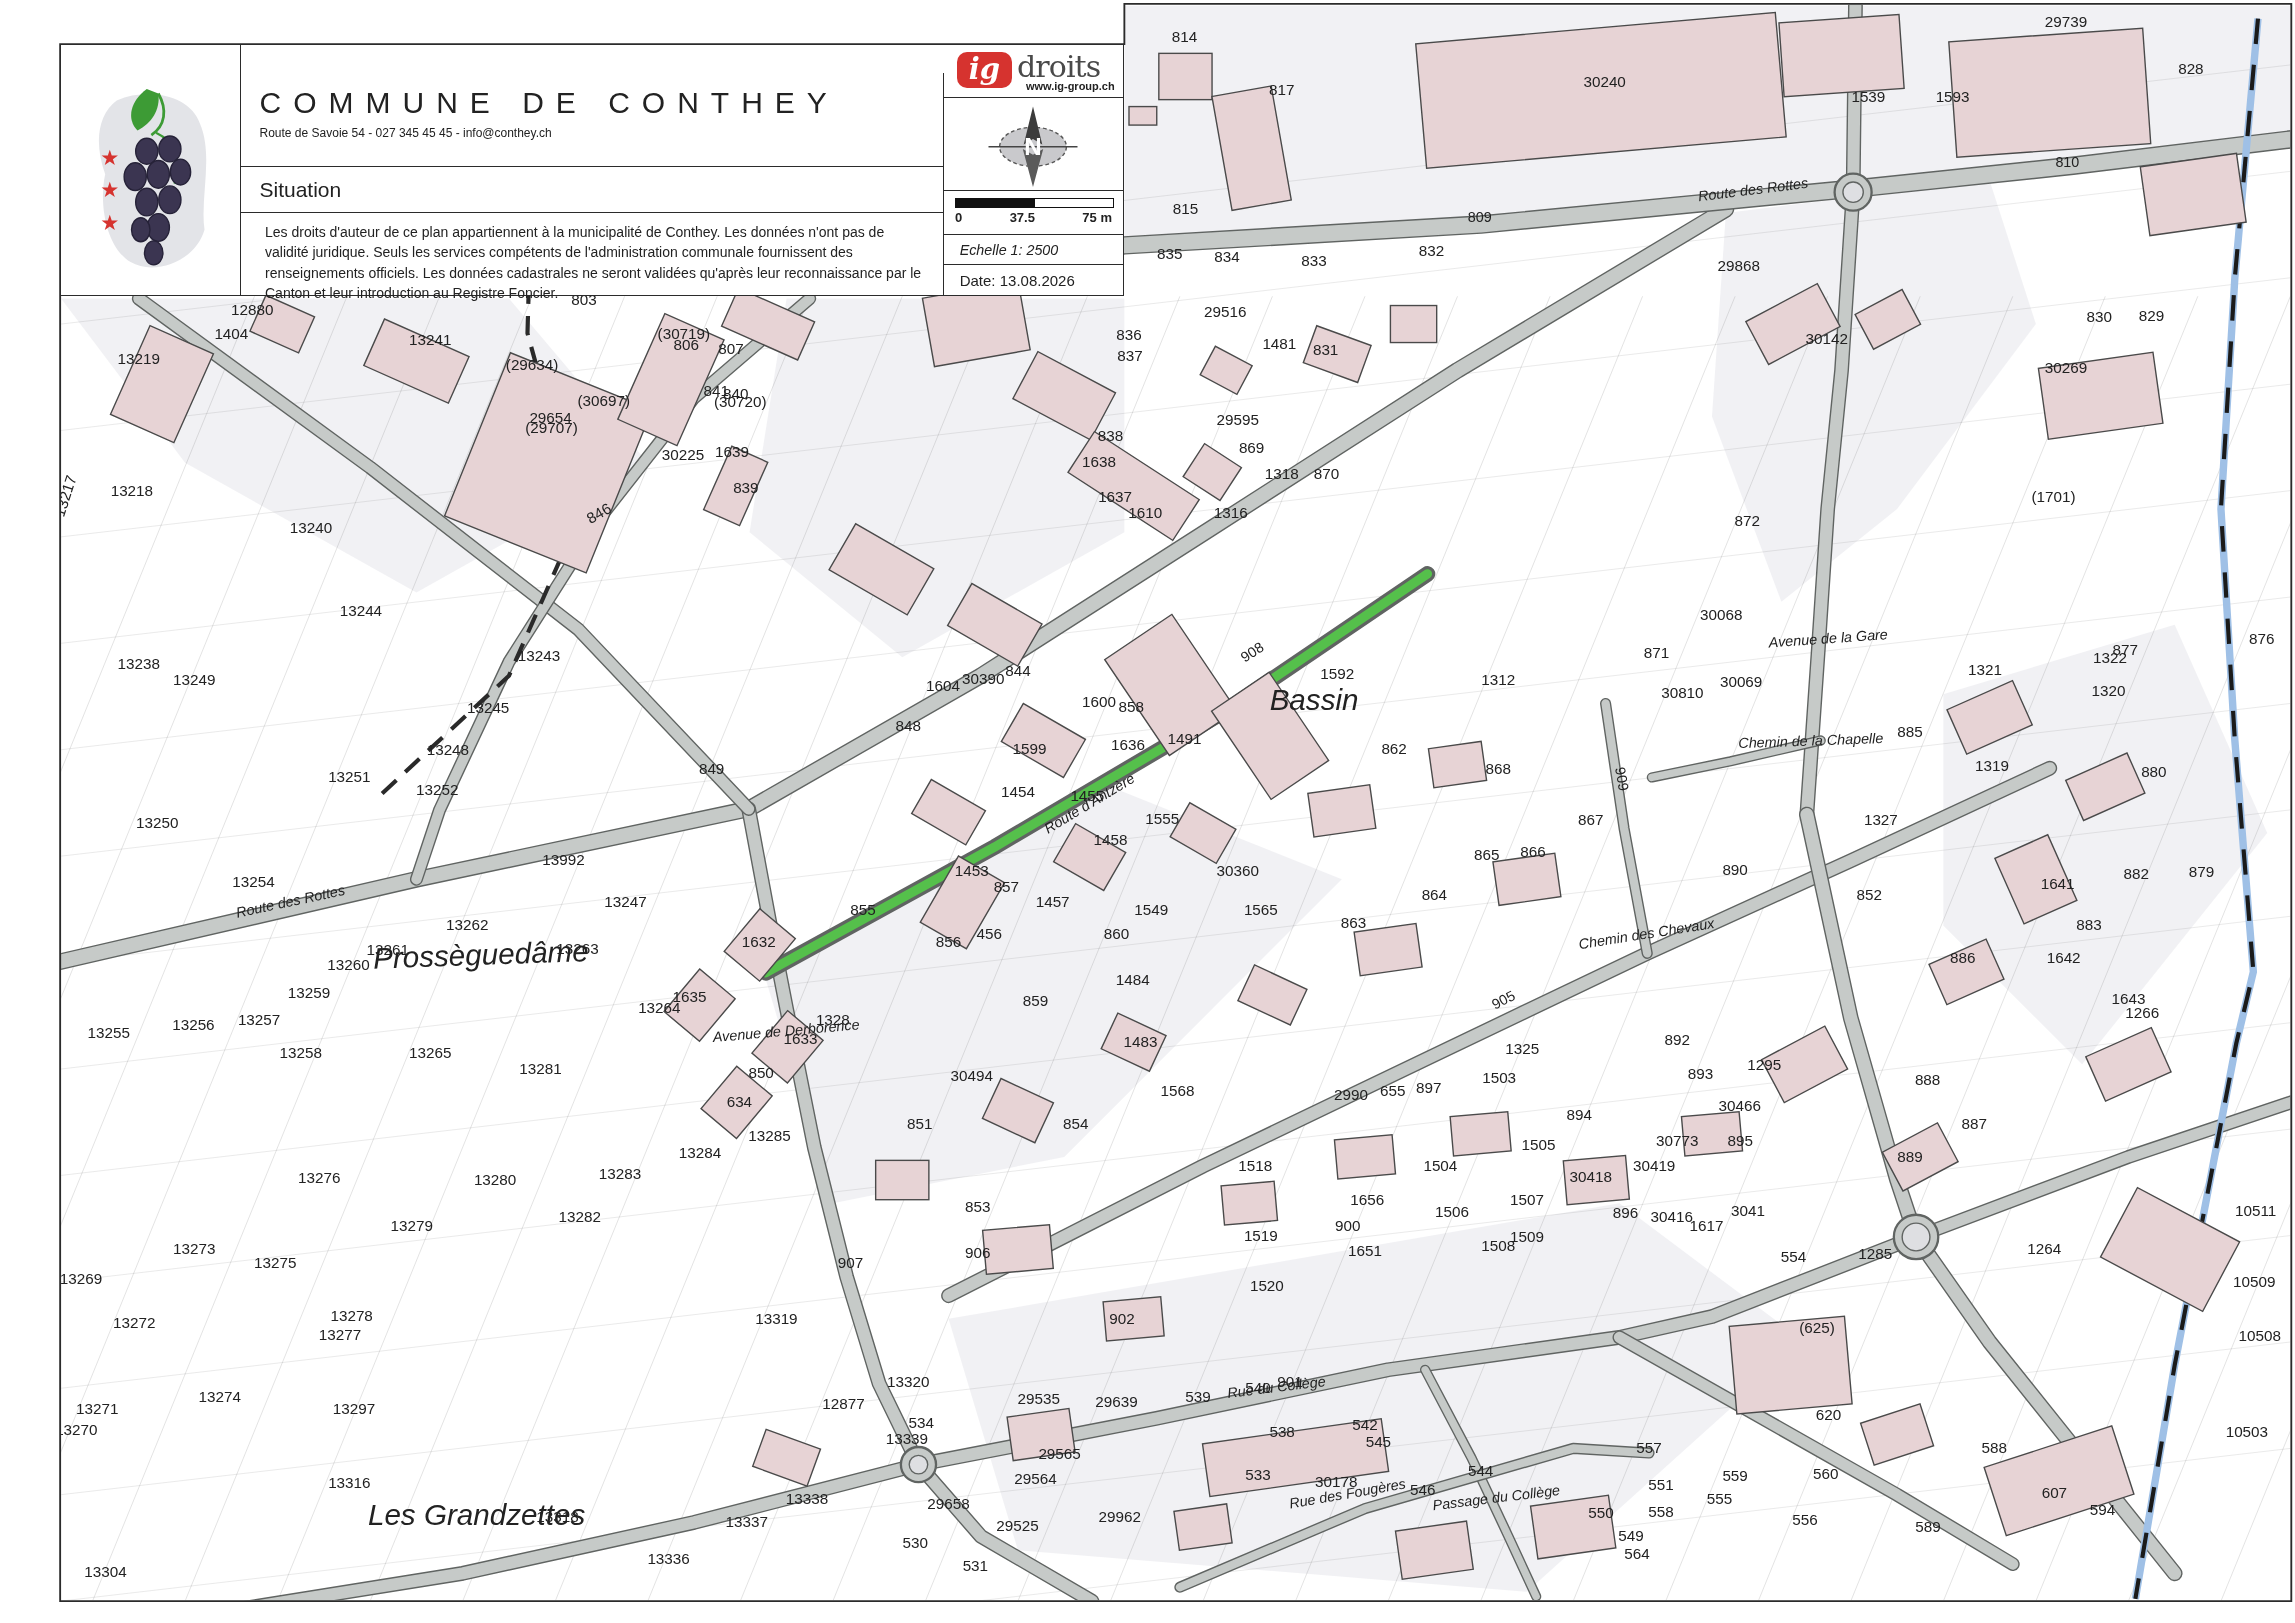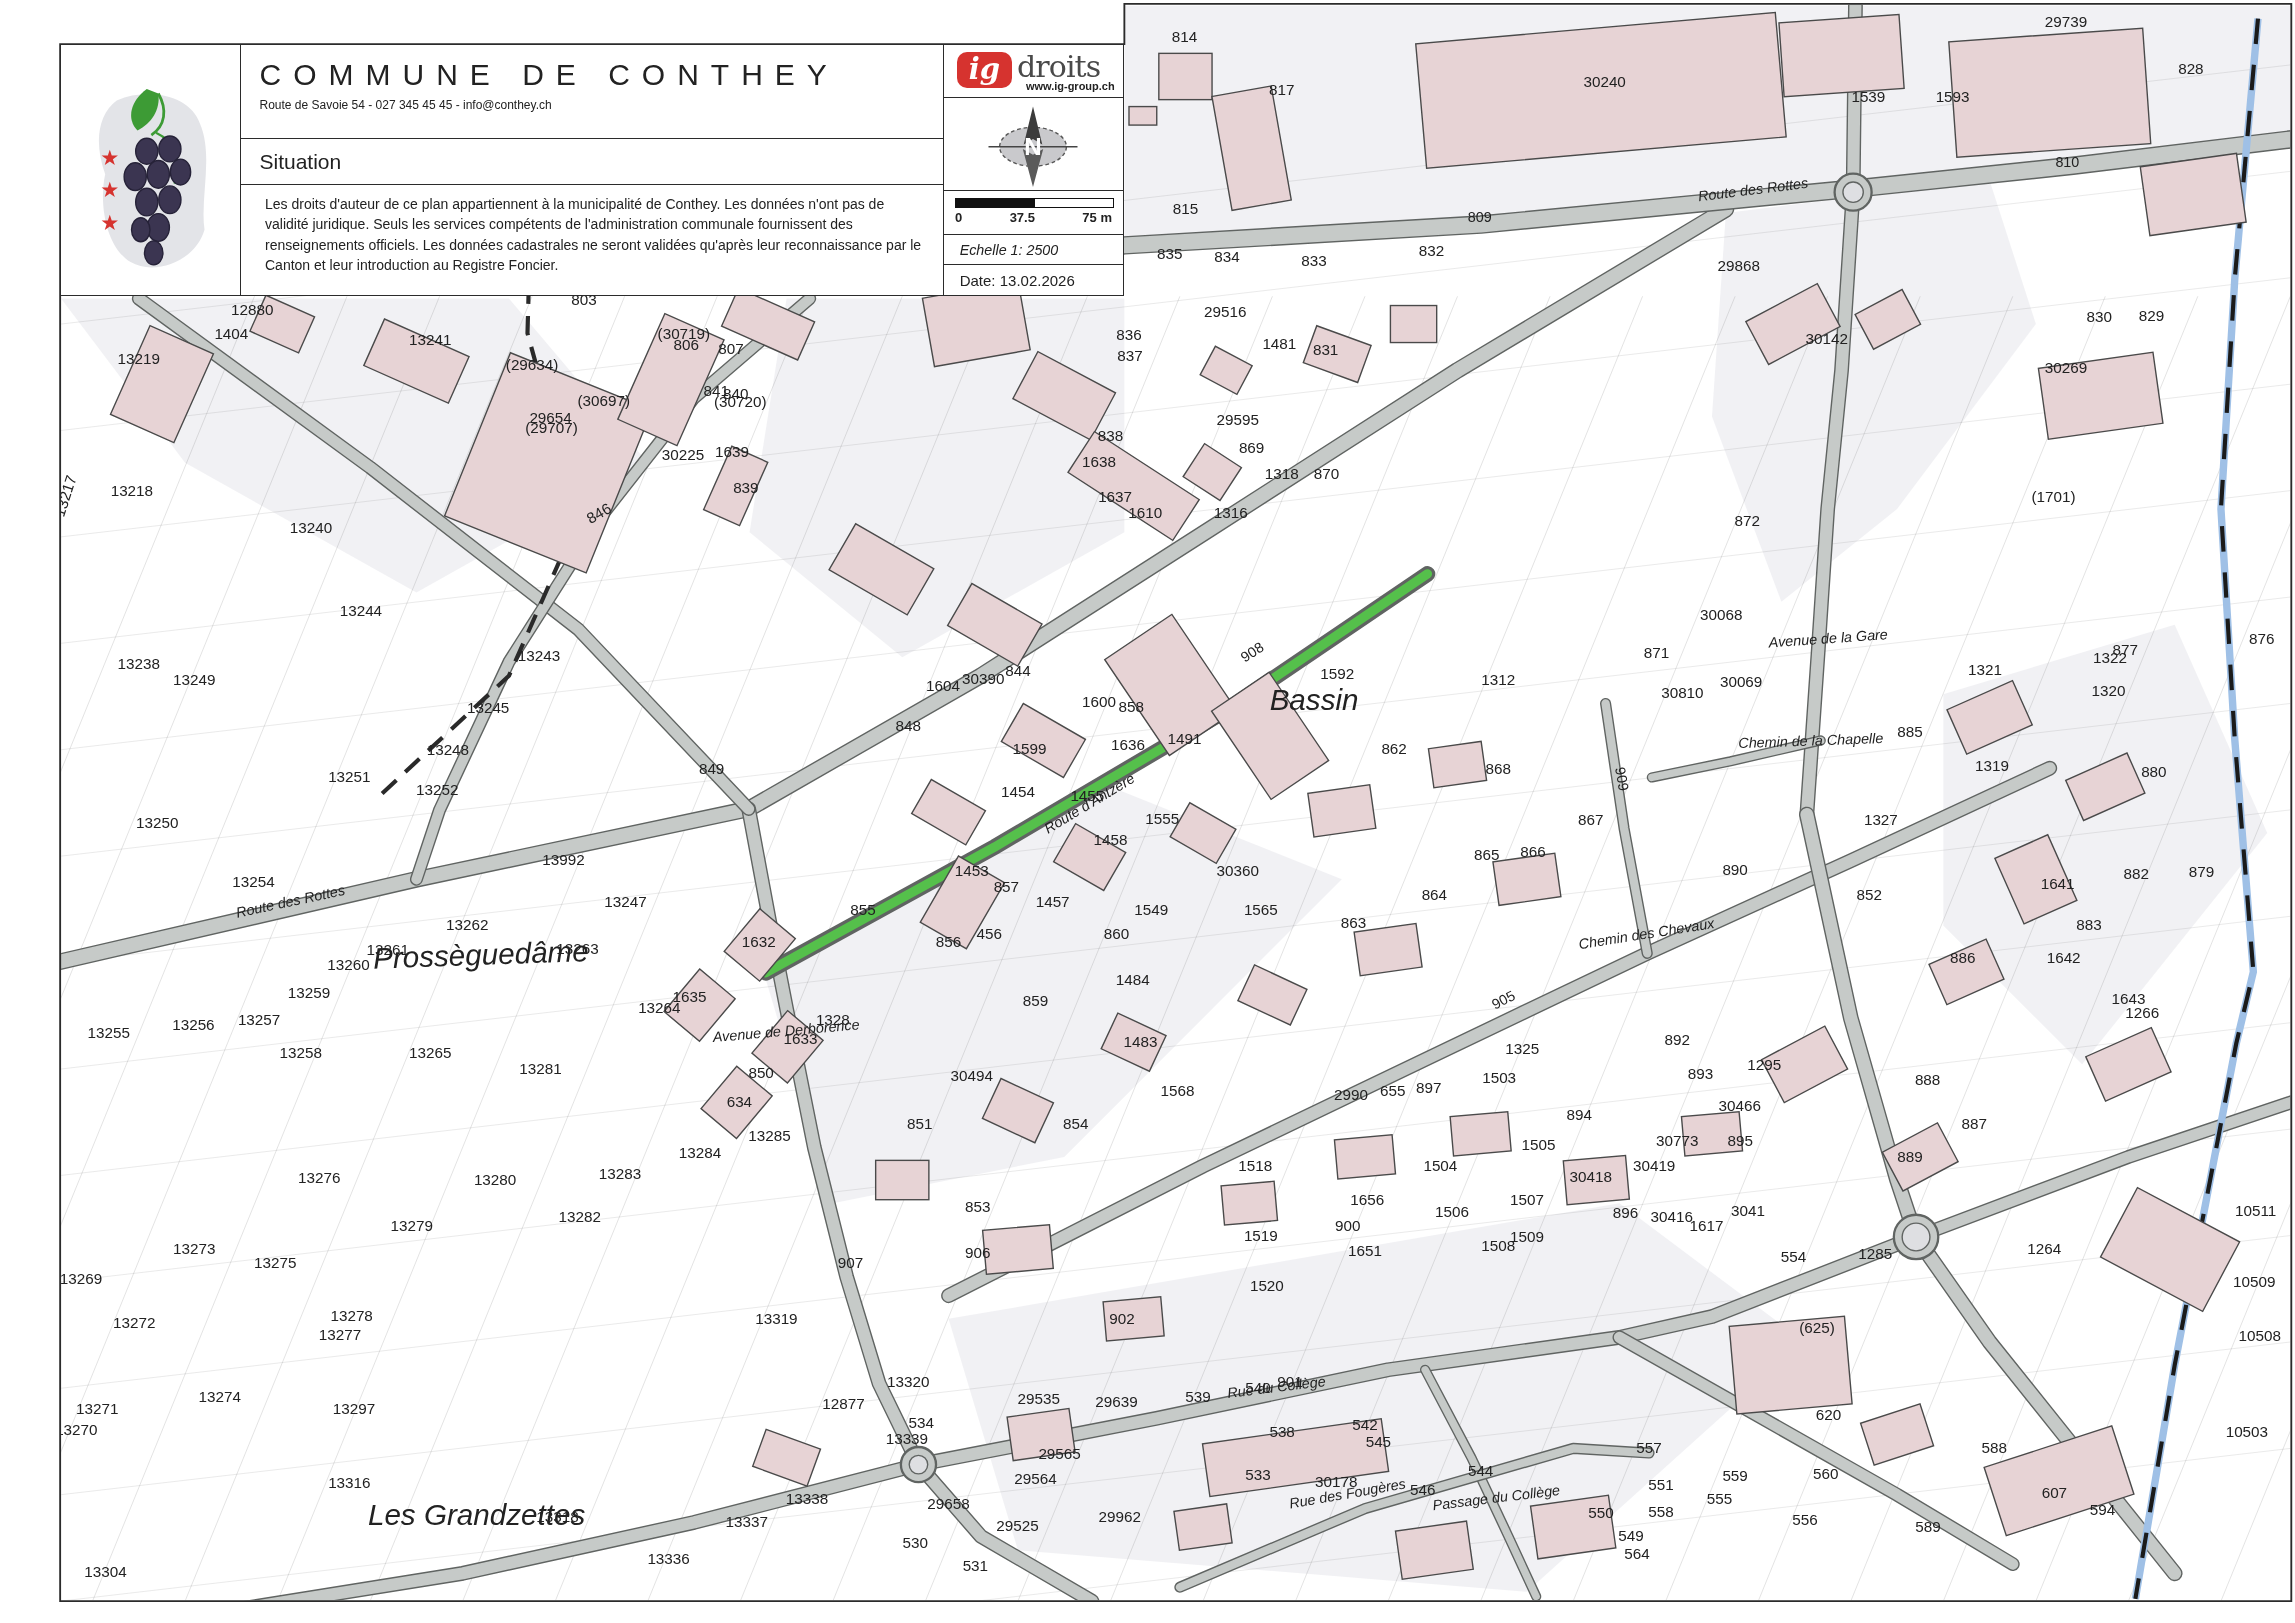--- a/index.html
+++ b/index.html
@@ -3,21 +3,21 @@
 <meta charset="utf-8">
 <style>
   html,body{margin:0;padding:0;background:#ffffff;}
   .page{position:relative;width:2295px;height:1623px;background:#ffffff;
         font-family:"Liberation Sans",sans-serif;color:#222;overflow:hidden;}
   #map-svg{position:absolute;left:0;top:0;}
   
   .cartouche{position:absolute;left:60px;top:44px;width:1064px;height:252px;
              background:#ffffff;border:1.4px solid #2b2b2b;display:flex;z-index:5;box-sizing:border-box;}
   .logo-cell{width:180px;border-right:1.4px solid #2b2b2b;position:relative;box-sizing:border-box;}
-  .mid-cell{width:703px;border-right:1.4px solid #2b2b2b;position:relative;box-sizing:border-box;padding:13px 18.5px;}
+  .mid-cell{width:703px;border-right:1.4px solid #2b2b2b;position:relative;box-sizing:border-box;padding:13px 18.5px;margin-top:28px;}
   .right-cell{flex:1;display:flex;flex-direction:column;box-sizing:border-box;}
   .title{font-size:30px;letter-spacing:.40em;font-weight:500;white-space:nowrap;}
   .subtitle{font-size:19.4px;letter-spacing:.28em;margin-top:4.6px;white-space:nowrap;}
   .address{font-size:12px;margin-top:5.6px;}
   .rule{position:absolute;left:0;right:0;height:1.4px;background:#2b2b2b;}
   .section-title{position:absolute;left:18.5px;top:105px;font-size:21px;}
   .disclaimer{position:absolute;left:24px;top:149px;width:662px;font-size:14px;line-height:1.45;}
   .ig-row{height:52px;border-bottom:1.4px solid #2b2b2b;position:relative;}
   .ig-box{position:absolute;left:13px;top:6.5px;width:55px;height:36px;background:#d6332f;border-radius:10px;
           color:#fff;font-family:"DejaVu Serif",serif;font-style:italic;font-weight:bold;font-size:29px;
@@ -546,18 +546,18 @@
         </div>
         <div class="sb-labels">
           <span>0</span>
           <span>37.5</span>
           <span>75 m</span>
         </div>
       </div>
       <div class="echelle-row">Echelle 1: 2500</div>
       <div class="date-row">
         <span>Date:</span>&nbsp;
-        <span>13.02.2026</span>
+        <span>13.08.2026</span>
       </div>
     </div>
   </div>
 </div>
 
 
 </body></html>

